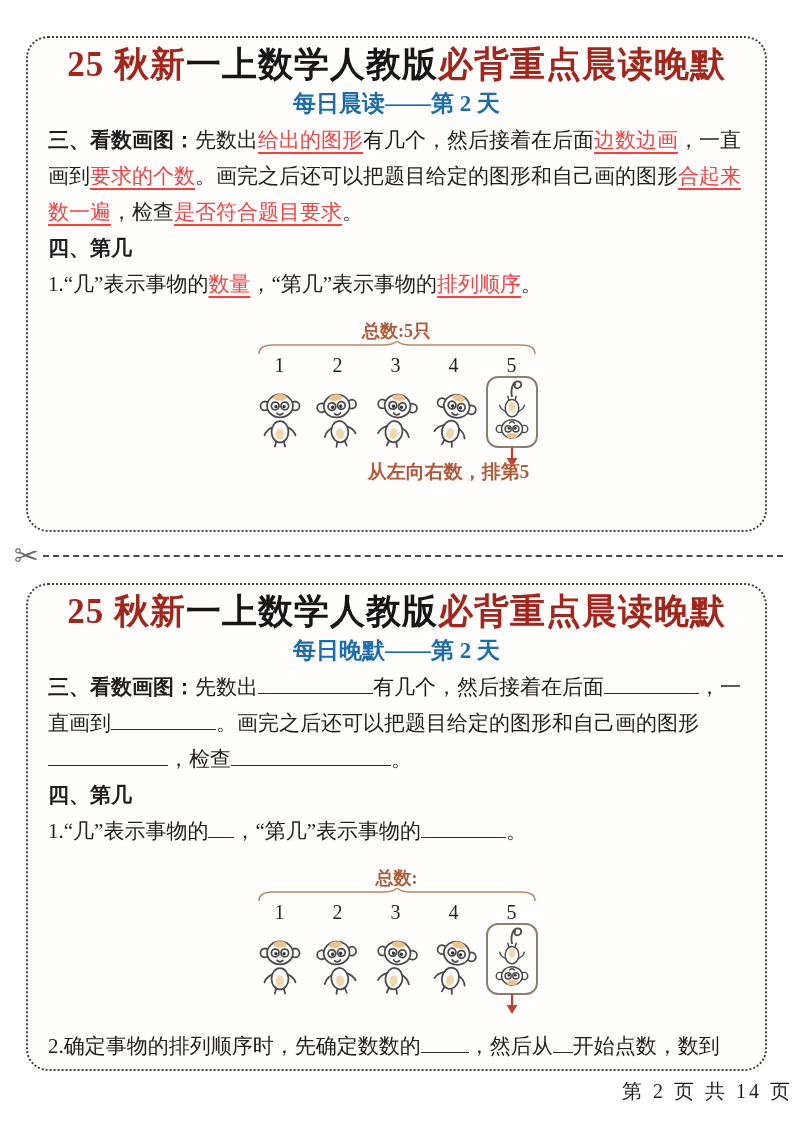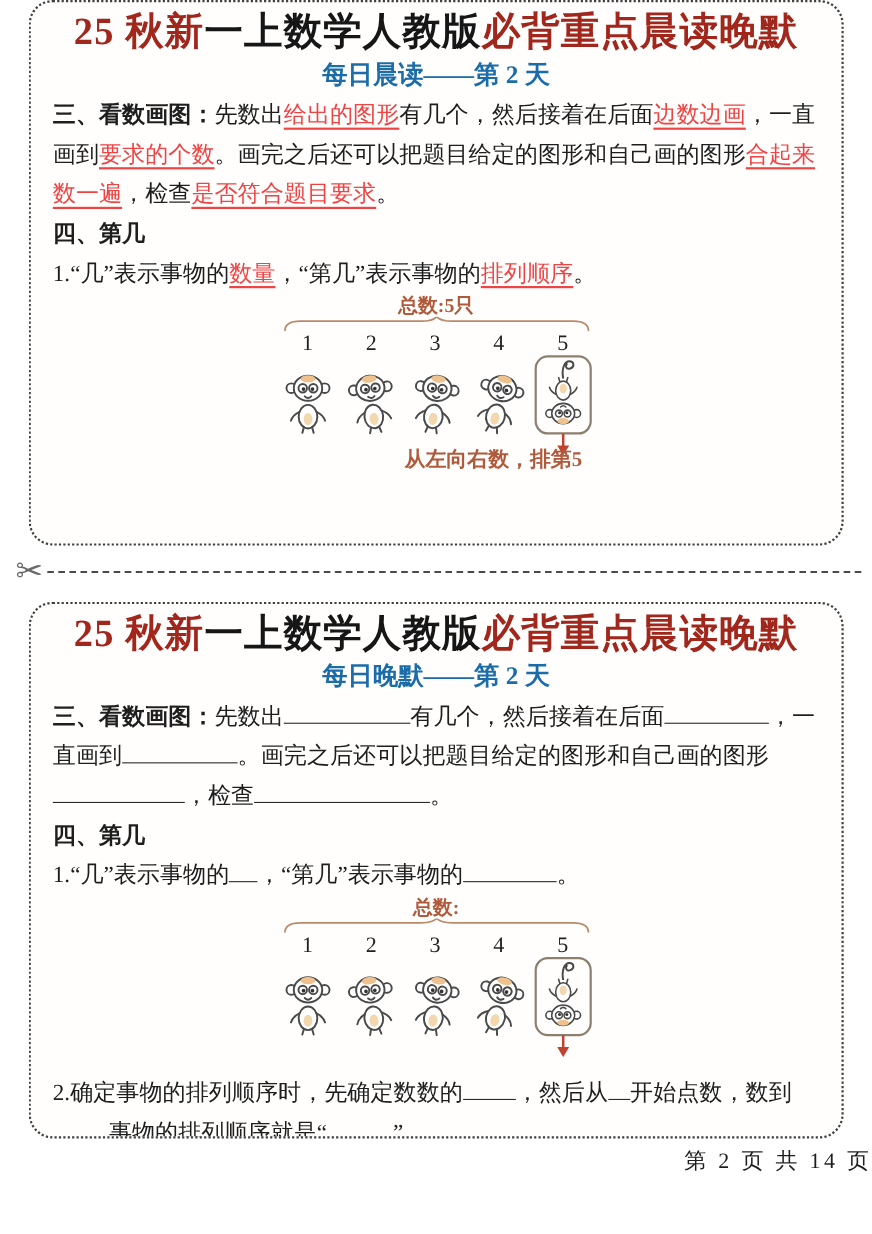--- a/index.html
+++ b/index.html
@@ -1,19 +1,19 @@
 <!DOCTYPE html>
 <html><head>
 <meta charset="utf-8">
 <style>
   * { box-sizing: border-box; margin: 0; padding: 0; }
   html,body { width: 793px; height: 1122px; background: #ffffff; overflow: hidden; }
   body { font-family: "Liberation Serif", "DejaVu Serif", serif; color: #1e1e1e; }
 
-  .page { width: 793px; height: 1122px; position: relative; }
+  .page { width: 793px; height: 1122px; position: relative; padding-top: 36px; }
 
   .box {
     margin: 0 26px; width: 741px;
     border: 2.5px dotted #3f3f3f; border-radius: 22px;
     padding: 4px 20px 6px; overflow: hidden; background: #fffefd;
   }
   .box-morning { height: 496px; }
   .box-evening { height: 488px; }
 
   .title { text-align: center; font-size: 35px; font-weight: bold; letter-spacing: 1px;
@@ -28,21 +28,21 @@
   .heading4  { font-weight: bold; }
 
   .seg-plain {}
   .seg-head  { font-weight: bold; }
   .seg-red   { color: #ef4444; text-decoration: underline; text-underline-offset: 5px;
                text-decoration-thickness: 1.5px; }
   .seg-blank { display: inline-block; border-bottom: 1.6px solid #2b2b2b;
                height: 1em; vertical-align: baseline; }
 
   
-  .diagram { width: 292px; margin: 2px auto 0; position: relative; }
+  .diagram { width: 292px; margin: 19px auto 0; position: relative; }
   .total-label { text-align: center; font-size: 18px; font-weight: bold;
                  color: #b05a3c; line-height: 20px; }
   .brace { display: block; margin: 0 auto; }
   .num-row, .monkey-row { display: flex; width: 292px; }
   .num-cell { width: 58px; text-align: center; font-size: 20px; line-height: 22px; color: #222; }
   .monkey-cell { width: 58px; display: flex; justify-content: center; align-items: flex-end; }
   .monkey { width: 46px; height: 62px; }
   .monkey-cell:nth-child(2) .monkey { transform: rotate(-7deg); }
   .monkey-cell:nth-child(3) .monkey { transform: rotate(8deg); }
   .monkey-cell:nth-child(4) .monkey { transform: rotate(14deg); }

